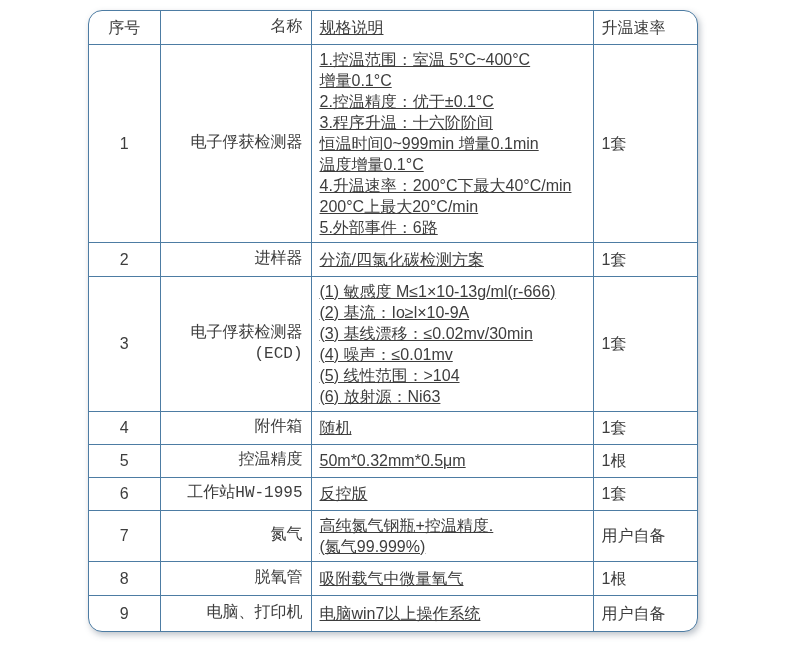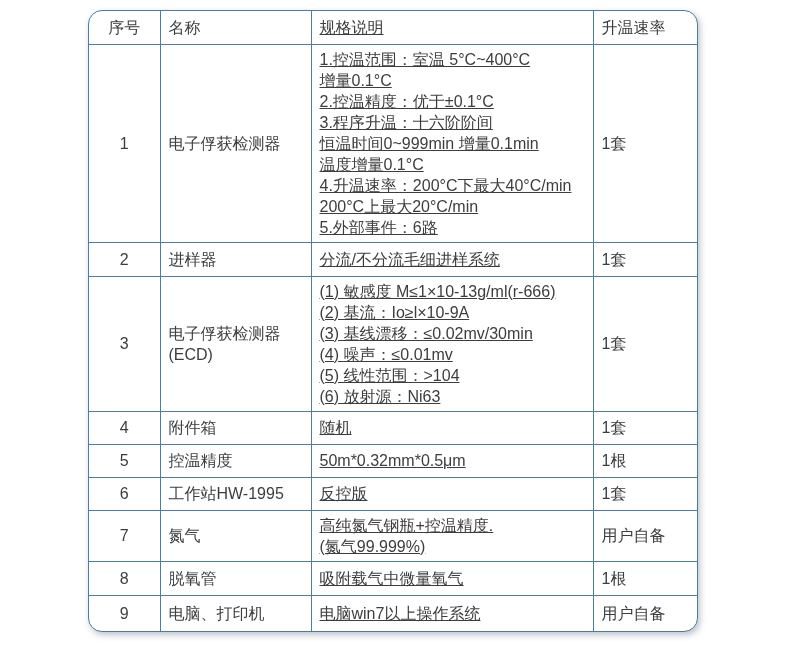--- a/index.html
+++ b/index.html
@@ -63,21 +63,21 @@
     font-weight:normal;
     padding:4px 8px;
     white-space:pre-line;
     line-height:21px;
     overflow:hidden;
     margin-left:11px;
   }
   th:last-child, td:last-child { border-right:none; }
   tbody tr:last-child td { border-bottom:none; }
   .col-no   { text-align:center; padding:4px 2px; }
-  .col-name { text-align:left; }
+  .col-name { text-align:right;font-family:Liberation Mono, monospace; }
   .col-spec { text-align:left;text-decoration:underline; }
   .col-qty  { text-align:left; }
   thead tr        { height:33px; }
   tbody tr:nth-child(1) { height:188px; }
   tbody tr:nth-child(2) { height:34px; }
   tbody tr:nth-child(3) { height:134px; }
   tbody tr:nth-child(4) { height:33px; }
   tbody tr:nth-child(5) { height:33px; }
   tbody tr:nth-child(6) { height:33px; }
   tbody tr:nth-child(7) { height:45px; }
@@ -115,21 +115,21 @@
 恒温时间0~999min 增量0.1min
 温度增量0.1°C
 4.升温速率：200°C下最大40°C/min
 200°C上最大20°C/min
 5.外部事件：6路</td>
         <td class="col-qty">1套</td>
       </tr>
       <tr>
         <td class="col-no">2</td>
         <td class="col-name">进样器</td>
-        <td class="col-spec">分流/不分流毛细进样系统</td>
+        <td class="col-spec">分流/四氯化碳检测方案</td>
         <td class="col-qty">1套</td>
       </tr>
       <tr>
         <td class="col-no">3</td>
         <td class="col-name">电子俘获检测器
 (ECD)</td>
         <td class="col-spec">(1) 敏感度 M≤1×10-13g/ml(r-666)
 (2) 基流：Io≥l×10-9A
 (3) 基线漂移：≤0.02mv/30min
 (4) 噪声：≤0.01mv

